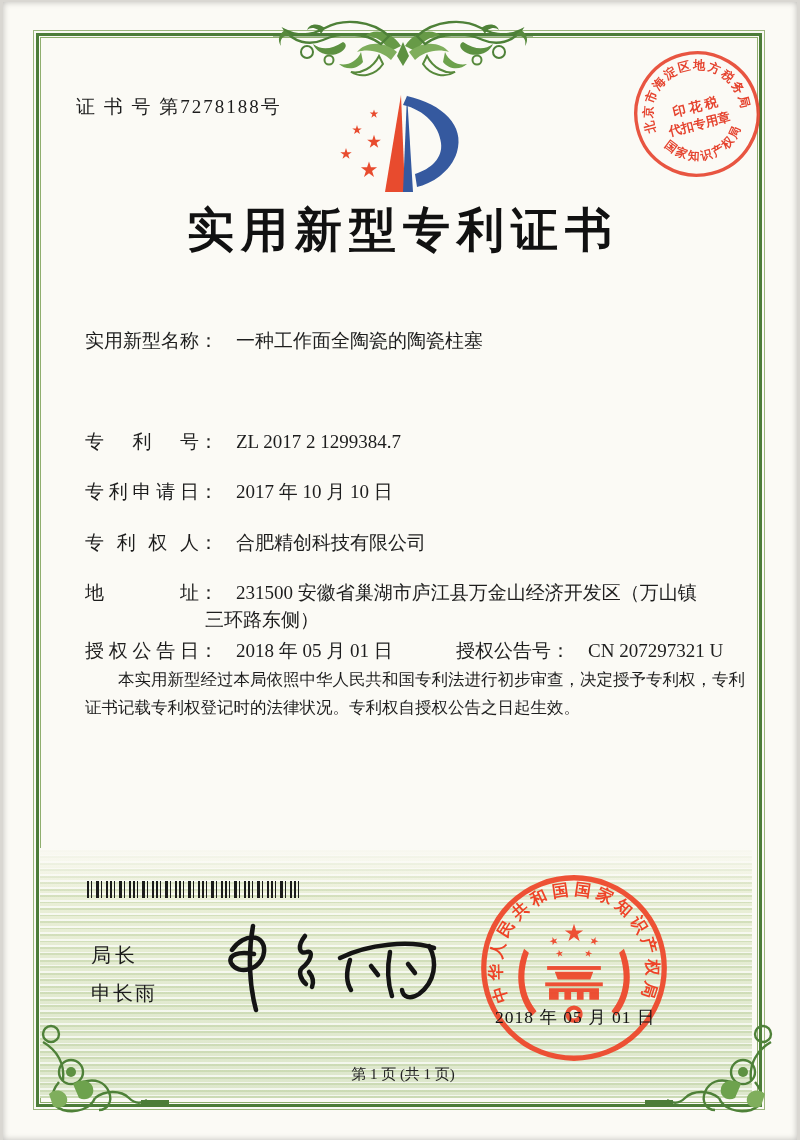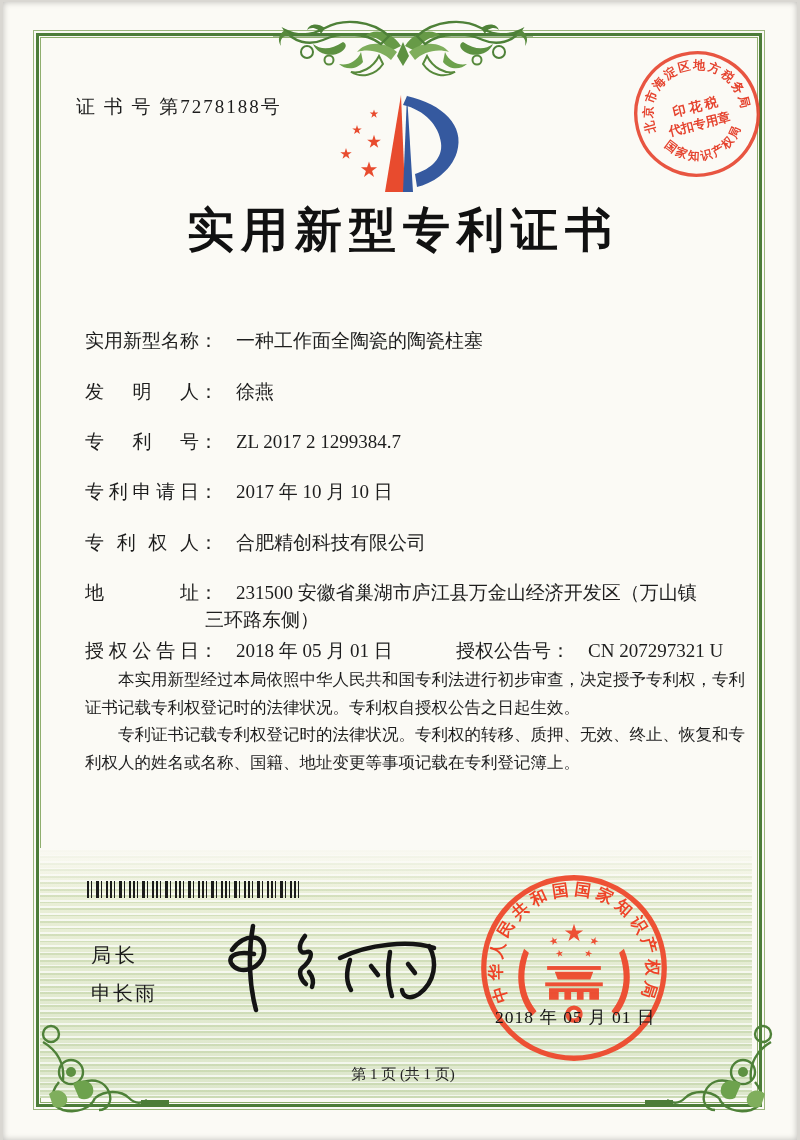--- a/index.html
+++ b/index.html
@@ -155,38 +155,36 @@
     <use href="#st" transform="translate(41,22) scale(0.45)" fill="#e84b2e"></use>
     <use href="#st" transform="translate(41,50) scale(0.72)" fill="#e84b2e"></use>
     <use href="#st" transform="translate(13,62) scale(0.6)" fill="#e84b2e"></use>
     <use href="#st" transform="translate(36,78) scale(0.85)" fill="#e84b2e"></use>
   </svg>
 
   <div class="title">实用新型专利证书</div>
 
   <div class="frow" style="top:326px"><span class="flabel">实用新型名称</span><span>：</span><span class="fvalue">一种工作面全陶瓷的陶瓷柱塞</span></div>
 
-  <div class="frow" style="top:377px"><span class="flabel">发明人</span><span>：</span><span class="fvalue">徐燕</span></div>
 
   <div class="frow" style="top:427px"><span class="flabel">专利号</span><span>：</span><span class="fvalue">ZL 2017 2 1299384.7</span></div>
 
   <div class="frow" style="top:477px"><span class="flabel">专利申请日</span><span>：</span><span class="fvalue">2017 年 10 月 10 日</span></div>
 
   <div class="frow" style="top:528px"><span class="flabel">专利权人</span><span>：</span><span class="fvalue">合肥精创科技有限公司</span></div>
 
   <div class="frow" style="top:578px"><span class="flabel">地址</span><span>：</span><span class="fvalue">231500 安徽省巢湖市庐江县万金山经济开发区（万山镇</span></div>
   <div class="addr2">三环路东侧）</div>
 
   <div class="frow" style="top:636px"><span class="flabel">授权公告日</span><span>：</span><span class="fvalue">2018 年 05 月 01 日</span></div>
 
   <div class="grantpair2"><span>授权公告号</span><span>：</span><span class="fvalue">CN 207297321 U</span></div>
 
   <div class="paras">
     <p>本实用新型经过本局依照中华人民共和国专利法进行初步审查，决定授予专利权，专利证书记载专利权登记时的法律状况。专利权自授权公告之日起生效。</p>
-    <p>专利证书记载专利权登记时的法律状况。专利权的转移、质押、无效、终止、恢复和专利权人的姓名或名称、国籍、地址变更等事项记载在专利登记簿上。</p>
   </div>
 
   <div class="barcode"></div>
 
   <div class="commissioner-title">局长</div>
   <div class="commissioner-name">申长雨</div>
 
   <svg class="signature" width="240" height="112" viewBox="0 0 240 112">
     <g fill="none" stroke="#141414" stroke-width="4.5" stroke-linecap="round">
       <path d="M45,18 C40,45 41,76 48,102"></path>

